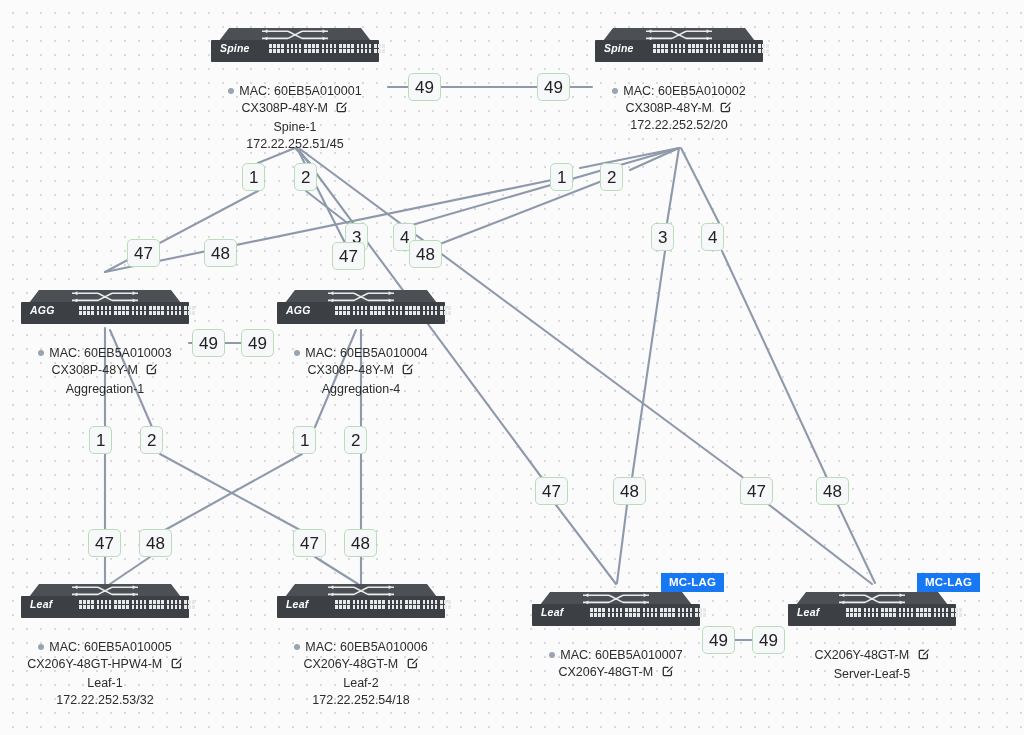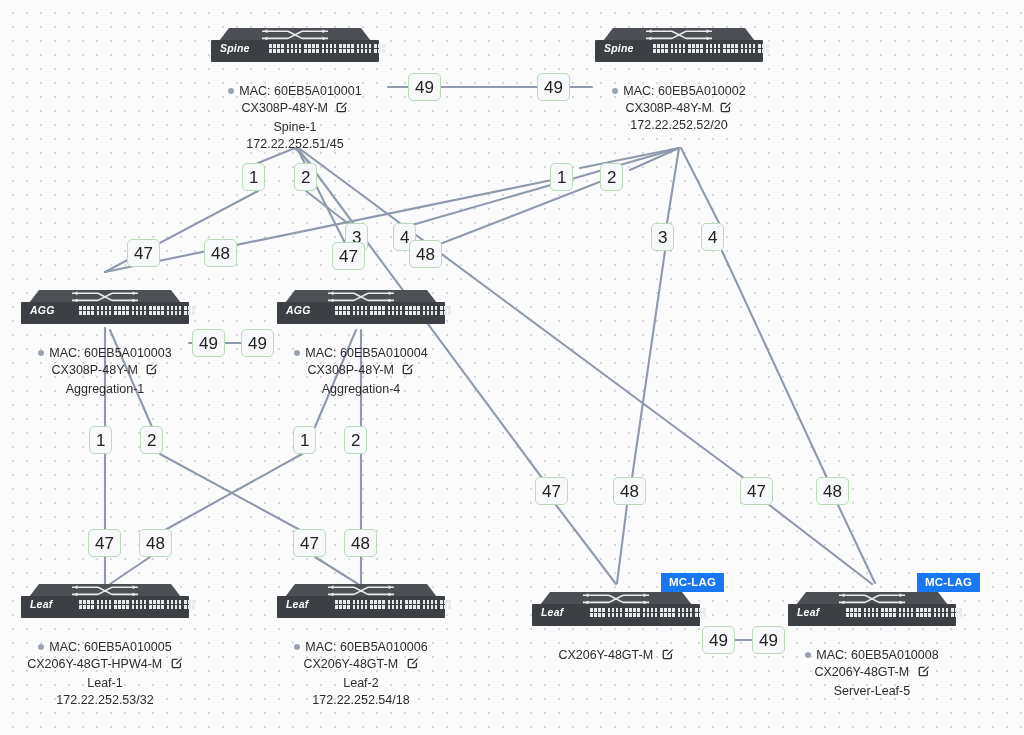--- a/index.html
+++ b/index.html
@@ -862,20 +862,23 @@
               <i></i>
               <i></i>
               <i></i>
               <i></i>
               <i></i>
               <i></i>
             </span>
           </div>
     </div>
     <div class="meta">
+      <div class="mac-row">
+        <span class="dot"></span><span>MAC: 60EB5A010007</span>
+      </div>
       <div class="model-row">
         <span>CX206Y-48GT-M</span>
         <svg class="edit-icon" viewBox="0 0 16 16">
           <path d="M2 4.2 a2 2 0 0 1 2 -2 h5 v1.6 H4 a0.4 0.4 0 0 0 -0.4 0.4 v7.6 a0.4 0.4 0 0 0 0.4 0.4 h7.6 a0.4 0.4 0 0 0 0.4 -0.4 V7 h1.6 v4.8 a2 2 0 0 1 -2 2 H4 a2 2 0 0 1 -2 -2 z" fill="#2c2c2c"></path>
           <path d="M13.9 1.5 l0.9 0.9 -6.1 6.1 -1.6 0.6 0.6 -1.6 z" fill="#2c2c2c"></path>
         </svg>
       </div>
       <div class="ip-row"></div>
     </div>
   </div>
@@ -957,23 +960,20 @@
               <i></i>
               <i></i>
               <i></i>
               <i></i>
               <i></i>
               <i></i>
             </span>
           </div>
     </div>
     <div class="meta">
-      <div class="mac-row">
-        <span class="dot"></span><span>MAC: 60EB5A010008</span>
-      </div>
       <div class="model-row">
         <span>CX206Y-48GT-M</span>
         <svg class="edit-icon" viewBox="0 0 16 16">
           <path d="M2 4.2 a2 2 0 0 1 2 -2 h5 v1.6 H4 a0.4 0.4 0 0 0 -0.4 0.4 v7.6 a0.4 0.4 0 0 0 0.4 0.4 h7.6 a0.4 0.4 0 0 0 0.4 -0.4 V7 h1.6 v4.8 a2 2 0 0 1 -2 2 H4 a2 2 0 0 1 -2 -2 z" fill="#2c2c2c"></path>
           <path d="M13.9 1.5 l0.9 0.9 -6.1 6.1 -1.6 0.6 0.6 -1.6 z" fill="#2c2c2c"></path>
         </svg>
       </div>
       <div class="name-row">Server-Leaf-5</div>
       <div class="ip-row"></div>
     </div>

